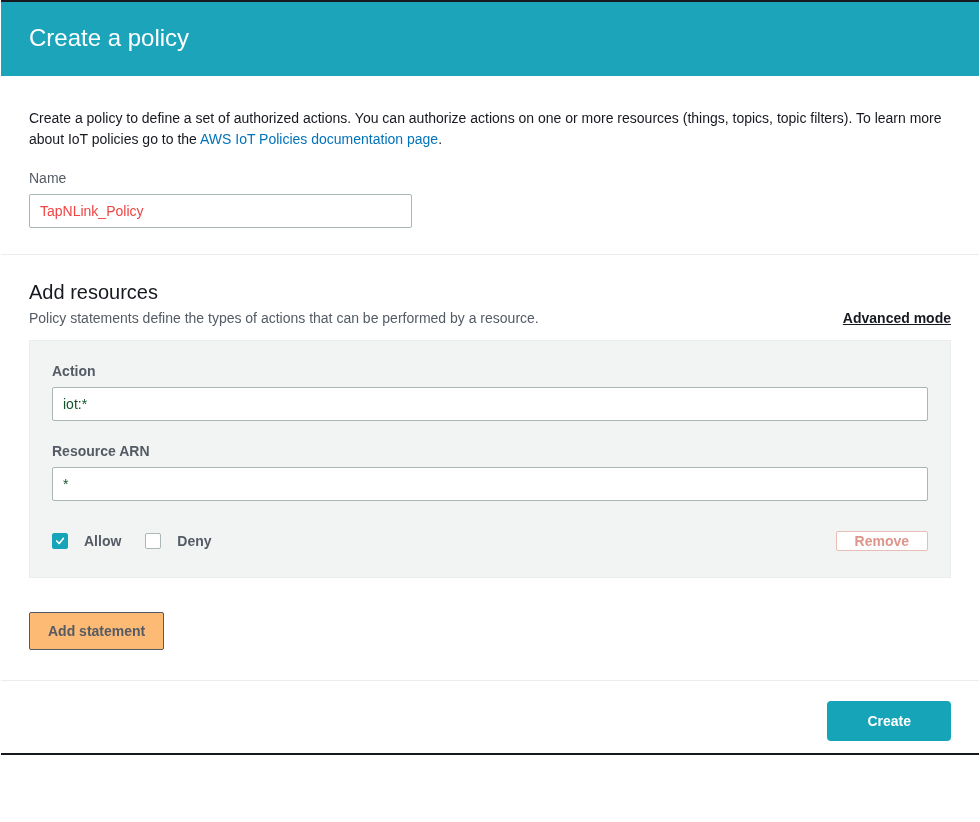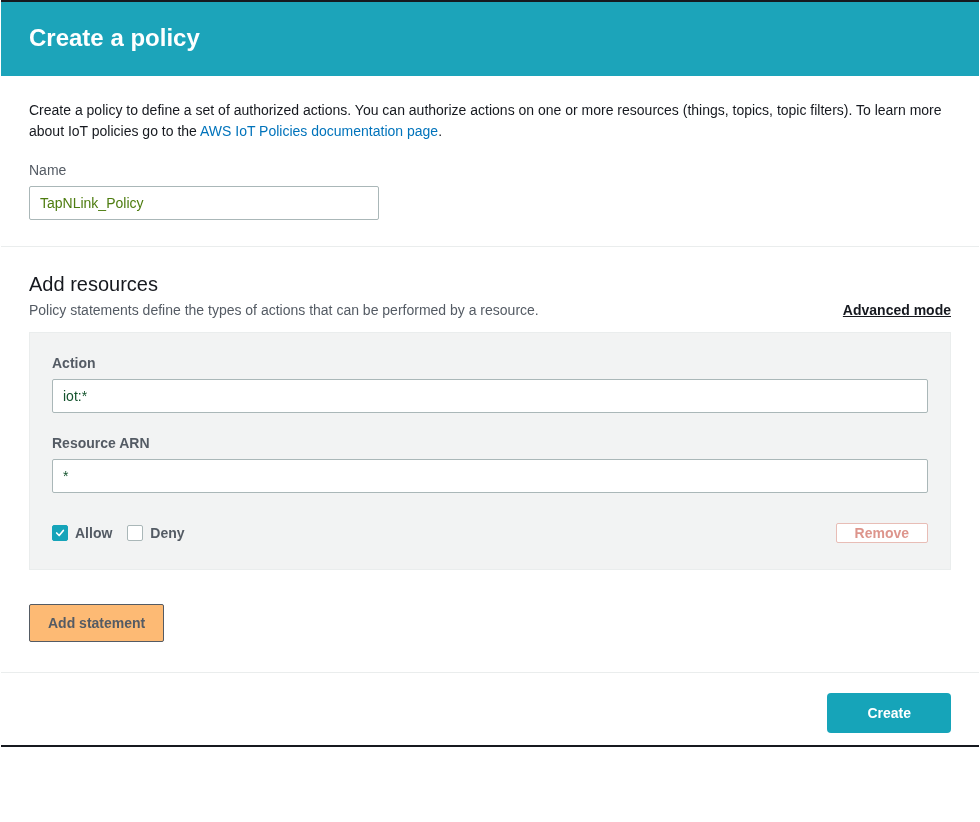--- a/index.html
+++ b/index.html
@@ -1,35 +1,35 @@
 <!DOCTYPE html>
 <html><head>
 <meta charset="utf-8">
 <style>
   * { box-sizing: border-box; margin: 0; padding: 0; }
   html, body { width: 980px; height: 822px; font-family: "Amazon Ember", "Helvetica Neue", Arial, sans-serif; background: #fff; color: #16191f; }
   .frame { width: 978px; margin: 0 auto; border-top: 2px solid #16191f; border-bottom: 2px solid #16191f; }
   .header { background: #1ca4ba; color: #fff; padding: 22px 28px 24px 28px; }
-  .header h1 { font-weight: 700; font-size: 24px; }
+  .header h1 { font-weight: 400; font-size: 24px; }
   .content { padding: 24px 28px 0 28px; }
-  .desc { font-size: 14px; color: #16191f; line-height: 1.5; margin-bottom: 20px; }
+  .desc { font-size: 14px; color: #16191f; line-height: 1.5; margin-bottom: 20px; margin-top: 8px; }
   .desc a { color: #0073bb; text-decoration: none; }
   .field-label { font-size: 14px; color: #545b64; margin-bottom: 8px; display:block; }
-  .text-input { width: 350px; border: 1px solid #aab7b8; border-radius: 2px; padding: 8px 10px; font-size: 14px; color: #4d7c0f; }
+  .text-input { width: 383px; border: 1px solid #aab7b8; border-radius: 2px; padding: 8px 10px; font-size: 14px; color: #ef4444; }
   .divider { border: 0; border-top: 1px solid #eaeded; margin: 26px 0 0 -28px; width: 978px; }
   .stmt-section { padding-top: 26px; }
   .stmt-head { display: flex; justify-content: space-between; align-items: flex-end; margin-bottom: 14px; }
   .stmt-head h2 { font-weight: 400; font-size: 20px; margin-bottom: 6px; }
   .stmt-head p { font-size: 14px; color: #545b64; }
   .adv-mode { color: #16191f; font-weight: 700; font-size: 14px; }
   .stmt-box { background: #f2f3f3; border: 1px solid #eaeded; padding: 22px 22px 26px 22px; }
   .stmt-box .field-label { color: #545b64; font-weight: 700; }
   .stmt-input { width: 100%; border: 1px solid #aab7b8; border-radius: 2px; padding: 8px 10px; font-size: 14px; color: #14532d; background: #fff; margin-bottom: 22px; }
   .effect-row { display:flex; justify-content: space-between; align-items: center; margin-top: 8px;}
-  .effect-opts { display:flex; align-items:flex-start; gap: 7px; }
+  .effect-opts { display:flex; align-items:flex-start; gap: 16px; }
   .checkbox { width: 16px; height: 16px; border: 1px solid #aab7b8; border-radius: 2px; display:inline-flex; align-items:center; justify-content:center; background:#fff; }
   .checkbox.checked { background:#16a4b9; border-color:#16a4b9; }
   .checkbox.checked svg { stroke:#fff; }
   .effect-lbl { font-size: 14px; font-weight: 700; color:#545b64; margin-right: 8px;}
   .remove-btn { border:1px solid #e8bdb6; color:#dd958c; background:#fff; padding: 1px 18px; font-size: 14px; font-weight:700; border-radius:2px; }
   .add-stmt { margin-top: 34px; margin-bottom: 30px; }
   .add-stmt-btn { border:1px solid #545b64; background:#fdba74; color:#545b64; font-weight:700; padding: 10px 18px; font-size:14px; border-radius:2px; }
   .footer { border-top:1px solid #eaeded; background:#fff; padding: 20px 28px 12px 28px; display:flex; justify-content:flex-end; }
   .create-btn { background:#16a4b9; color:#fff; font-weight:700; font-size:14px; border:0; padding: 12px 40px; border-radius:4px; }
 </style>

